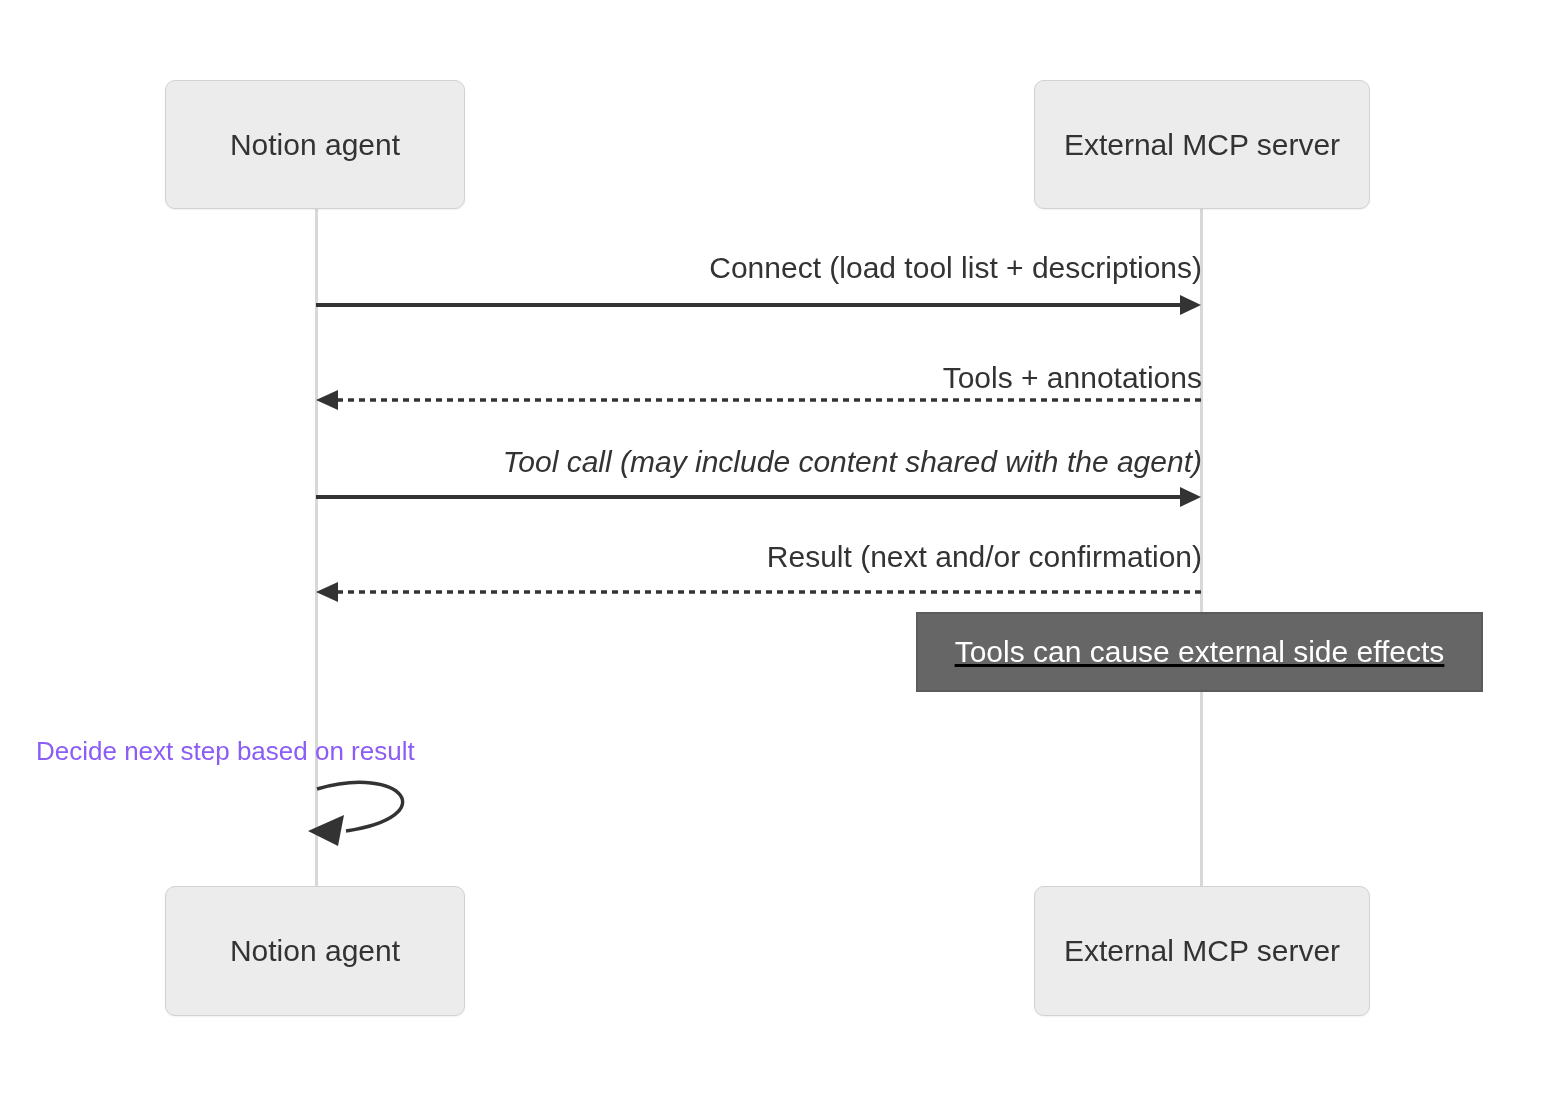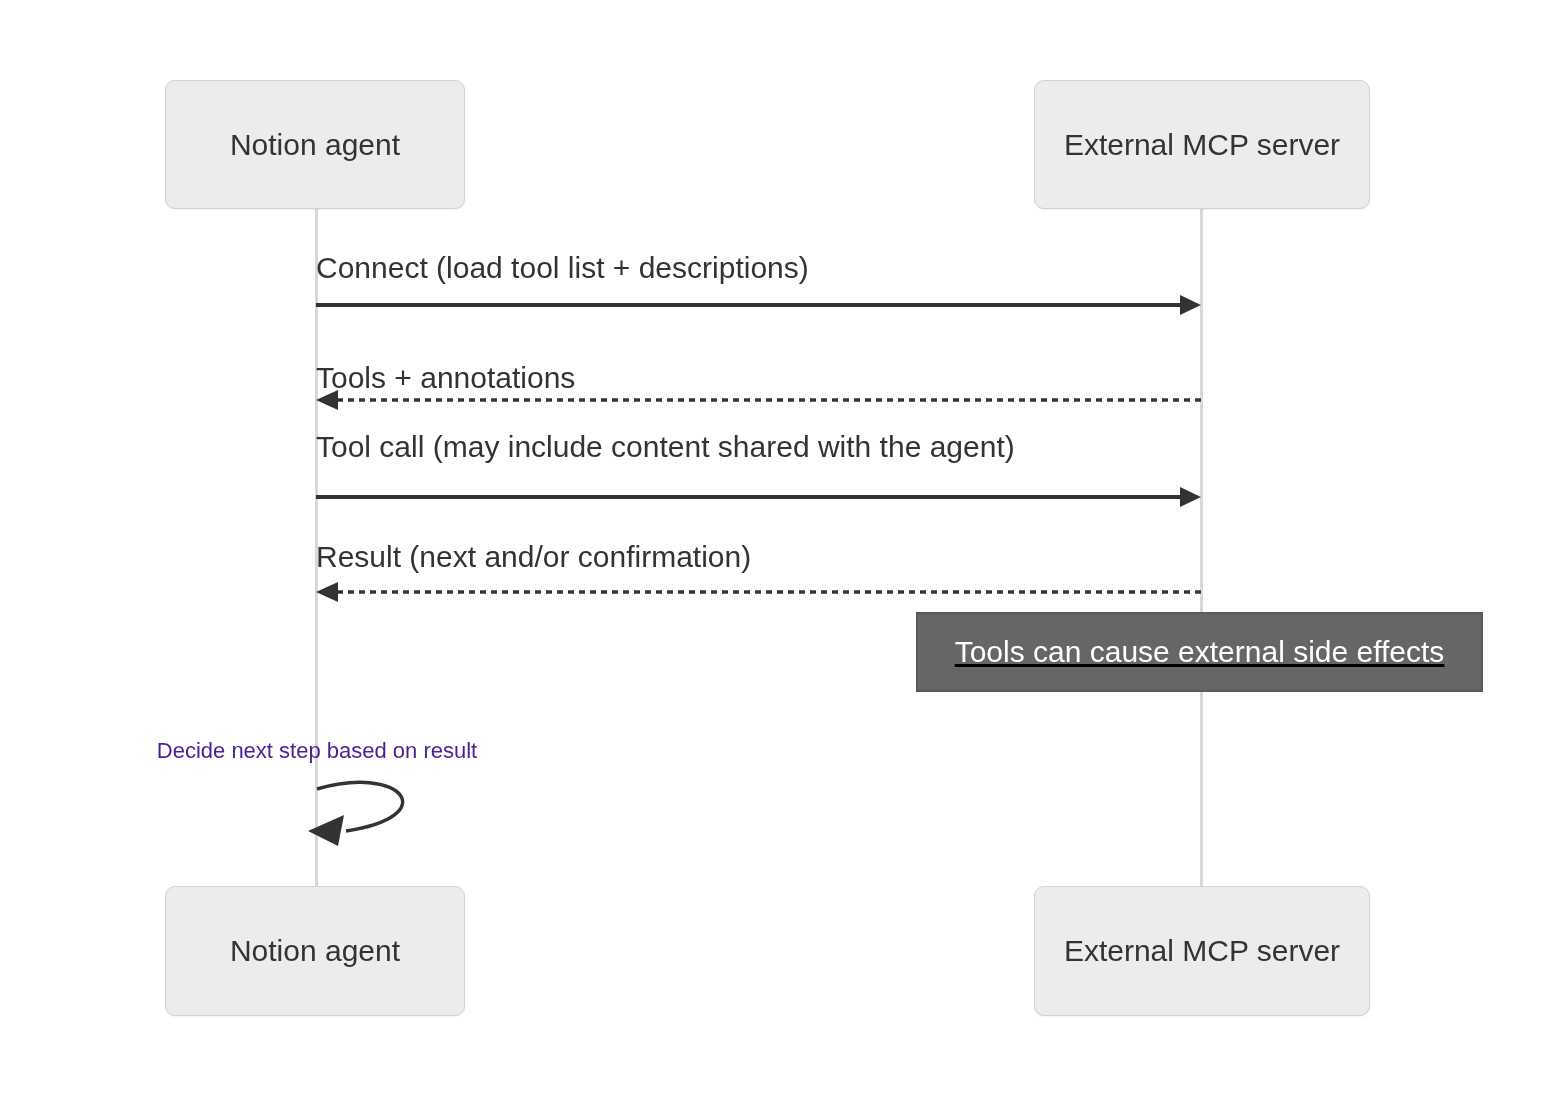--- a/index.html
+++ b/index.html
@@ -35,35 +35,35 @@
   }
   .actor-box .actor-label {
     font-size: 30px;
     color: #333333;
     white-space: nowrap;
   }
   .msg-label {
     position: absolute;
     left: 316px;
     width: 886px;
-    text-align: left;
+    text-align: right;
     font-size: 30px;
     line-height: 36px;
     color: #333333;
     white-space: nowrap;
   }
   .self-msg-label {
     position: absolute;
     left: 36px;
     width: 562px;
     top: 733px;
-    text-align: center;
-    font-size: 22px;
+    text-align: left;
+    font-size: 26px;
     line-height: 36px;
-    color: #4c1d95;
+    color: #8b5cf6;
     white-space: nowrap;
   }
   .note-box {
     position: absolute;
     left: 916px;
     top: 612px;
     width: 567px;
     height: 80px;
     background: #666667;
     border: 2px solid #5b5b5b;
@@ -74,21 +74,21 @@
     text-decoration: underline;
   }
   .note-box .note-label {
     font-size: 30px;
     color: #ffffff;
     white-space: nowrap;
   }
   
   .msg-1 { top: 250px; }
   .msg-2 { top: 360px; }
-  .msg-3 { top: 429px; }
+  .msg-3 { top: 444px; font-style: italic; }
   .msg-4 { top: 539px; }
   
   .actor-tl { left: 165px; top: 80px;  width: 300px; height: 129px; }
   .actor-tr { left: 1034px; top: 80px; width: 336px; height: 129px; }
   .actor-bl { left: 165px; top: 886px; width: 300px; height: 130px; }
   .actor-br { left: 1034px; top: 886px; width: 336px; height: 130px; }
 </style>
 </head>
 <body>
 

